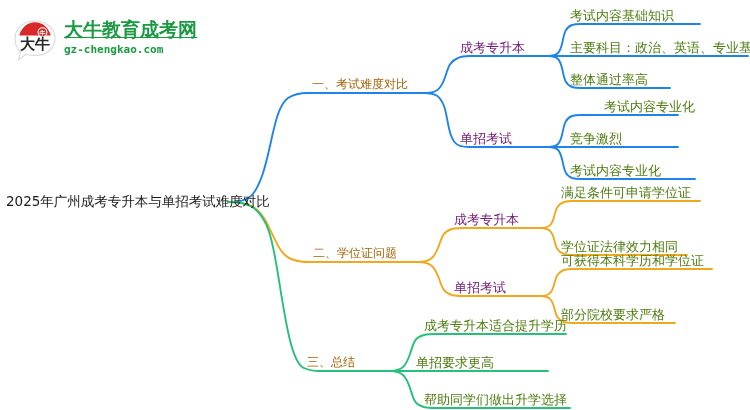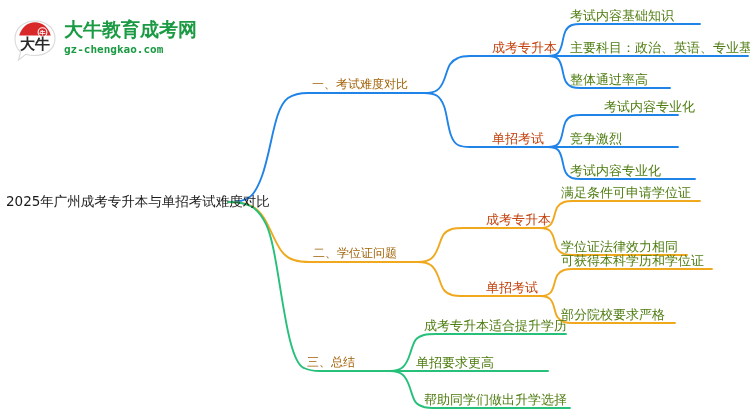--- a/index.html
+++ b/index.html
@@ -49,20 +49,21 @@
     width: 130px;
   }
   .logo-cn {
     font-family: "DejaVu Sans", "Liberation Sans", sans-serif;
     font-size: 19px;
     font-weight: bold;
     color: #1a9a42;
     letter-spacing: 0px;
     line-height: 22px;
     white-space: nowrap;
+    text-decoration: underline;
   }
   .logo-url {
     font-family: "DejaVu Sans Mono", "Liberation Mono", monospace;
     font-size: 11px;
     font-weight: bold;
     color: #1a9a42;
     line-height: 16px;
     margin-top: 2px;
     white-space: nowrap;
   }
@@ -78,22 +79,21 @@
   .node-root {
     font-size: 13.5px;
     color: #1a1a1a;
   }
   .node-l1 {
     font-size: 12px;
     color: #a16207;
   }
   .node-l2 {
     font-size: 13px;
-    color: #c2410c;
-    margin-left: 32px;
+    color: #701a75;
   }
   .node-l3 {
     font-size: 13px;
     color: #4d7c0f;
   }
 </style>
 </head>
 <body>
 
 <div id="stage">

